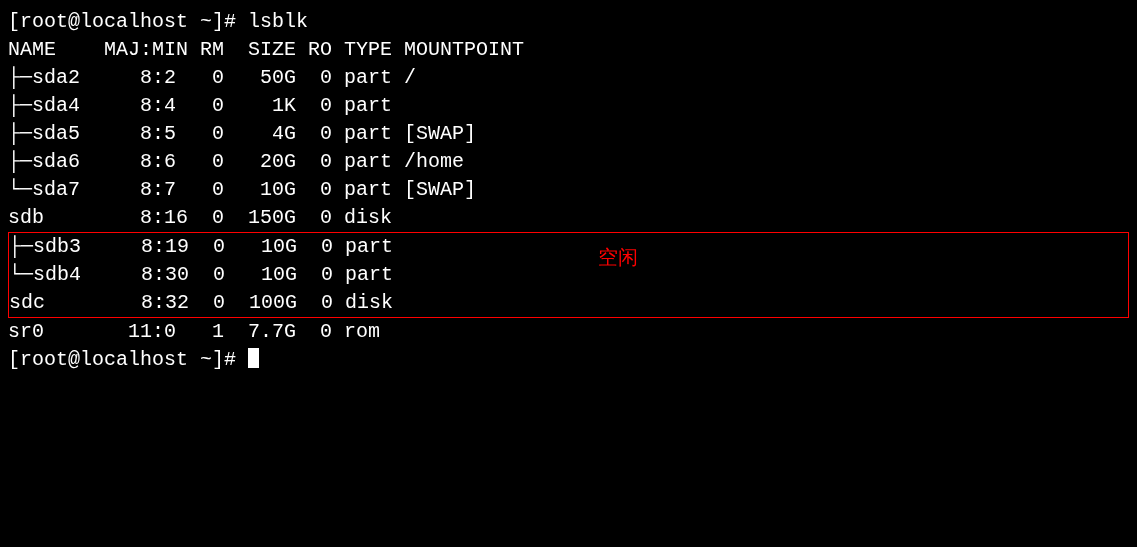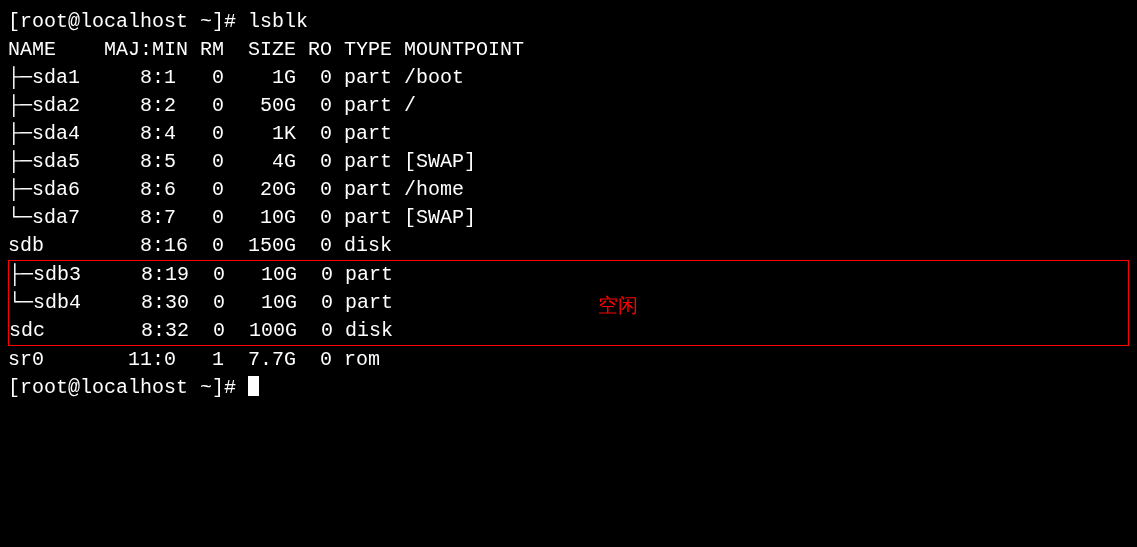--- a/index.html
+++ b/index.html
@@ -18,39 +18,38 @@
     }
     .highlight-box {
       border: 1.5px solid #ff0000;
       padding: 0;
       position: relative;
     }
     .annotation {
       color: #ff0000;
       position: absolute;
       right: 490px;
-      top: 32px;
+      top: 12px;
       font-size: 20px;
     }
     .cursor {
       display: inline-block;
       width: 11px;
       height: 20px;
       background: #fff;
       vertical-align: middle;
       margin-bottom: 3px;
     }
   </style>
 </head>
 <body>
 
 <div class="prompt">[root@localhost ~]# lsblk</div>
 <div class="row" id="header-row">NAME    MAJ:MIN RM  SIZE RO TYPE MOUNTPOINT</div>
 <div id="rows-before">
-    <div class="row">├─sda1     8:1   0    1G  0 part /boot</div>
     <div class="row">├─sda2     8:2   0   50G  0 part /</div>
     <div class="row">├─sda4     8:4   0    1K  0 part </div>
     <div class="row">├─sda5     8:5   0    4G  0 part [SWAP]</div>
     <div class="row">├─sda6     8:6   0   20G  0 part /home</div>
     <div class="row">└─sda7     8:7   0   10G  0 part [SWAP]</div>
     <div class="row">sdb        8:16  0  150G  0 disk </div>
   </div>
 <div class="highlight-box">
   <div id="rows-highlight">
       <div class="row">├─sdb3     8:19  0   10G  0 part </div>

